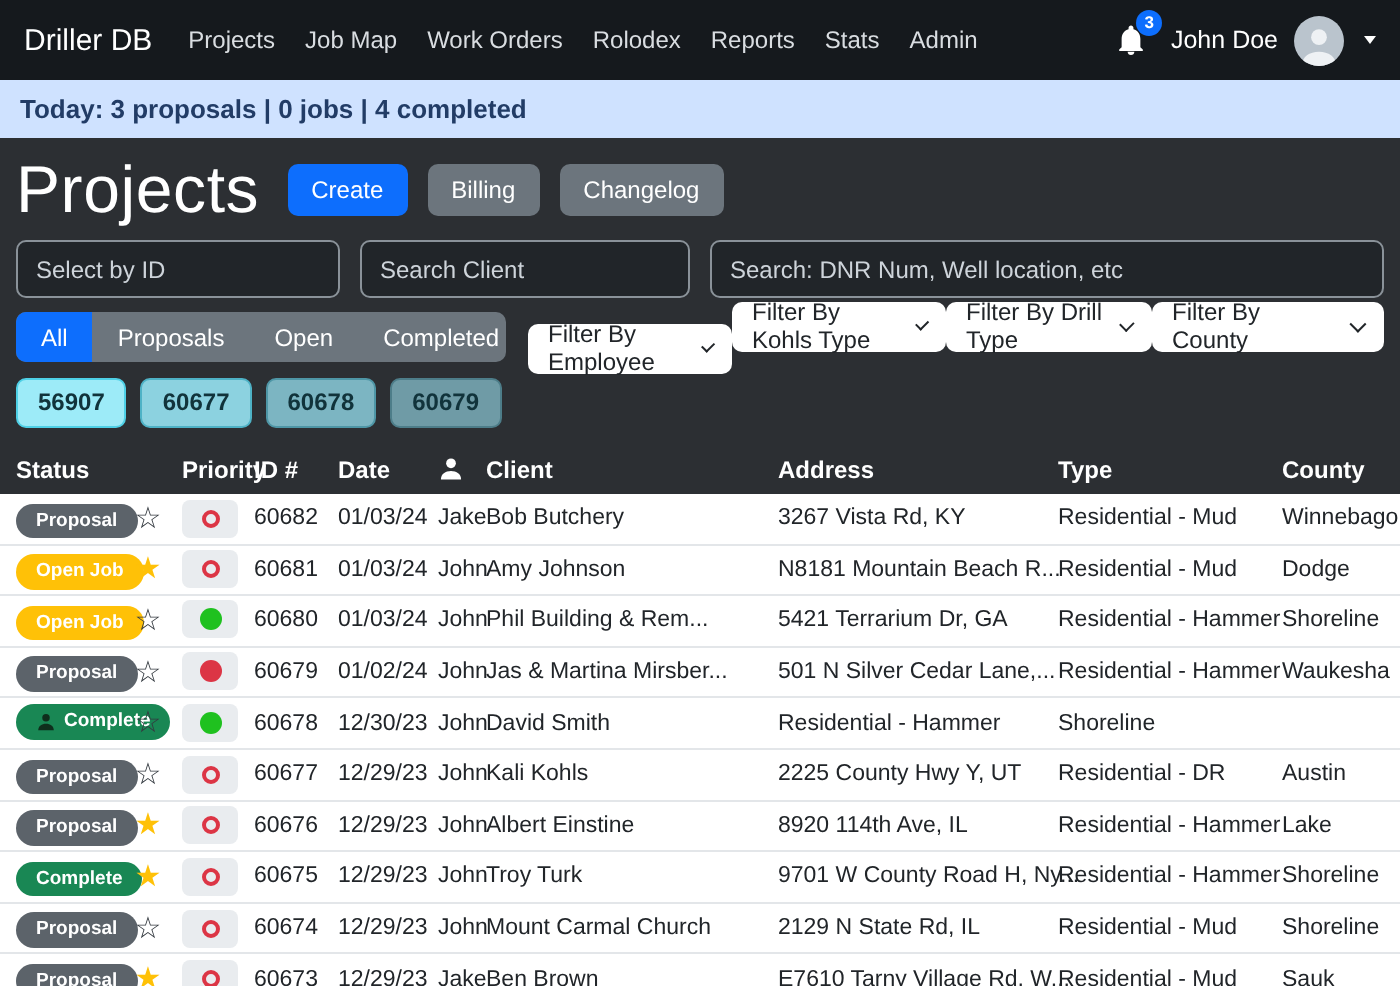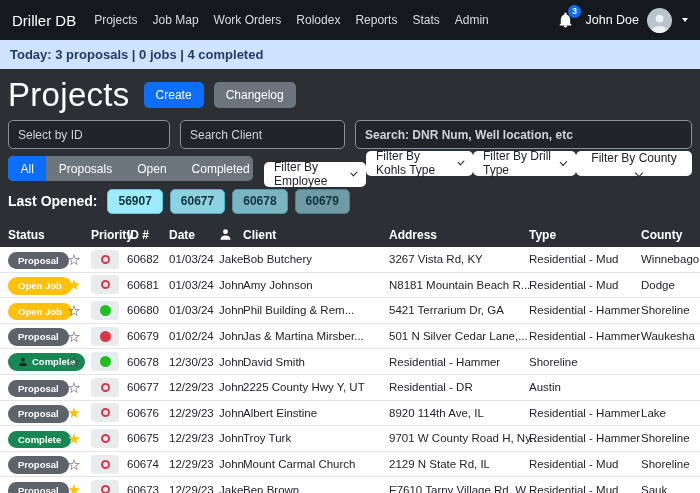--- a/index.html
+++ b/index.html
@@ -27,21 +27,21 @@
   .main { background: #2c2f33; padding: 4px 8px 0; }
   .title-row { display: flex; align-items: center; height: 40px; margin-top: 2px; }
   .page-title { color: #fff; font-size: 33px; font-weight: 500; margin: 0 14px 0 0; letter-spacing: .3px; }
   #page-actions { display: flex; gap: 10px; align-items: center; }
   .action-btn { border: none; color: #fff; font-size: 12px; padding: 6px 12px; border-radius: 5px;
                 cursor: pointer; font-family: inherit; }
   .inputs-row { display: flex; gap: 10px; margin-top: 5px; }
   .search-input { background: #212529; border: 1px solid #8a9299; border-radius: 5px; height: 29px;
                   color: #86efac; font-size: 12px; padding: 0 9px; font-family: inherit; }
   .search-input::placeholder { color: #ced4da; }
-  #in-id { width: 162px; } #in-client { width: 165px; } #in-general { flex: 1; font-weight: bold; }
+  #in-id { width: 162px; } #in-client { width: 165px; } #in-general { flex: 1; }
   .filters-row { display: flex; align-items: center; margin-top: 7px; height: 25px; }
   #tab-group { display: flex; background: #6c757d; border-radius: 5px; overflow: hidden; height: 25px; }
   .seg { color: #fff; font-size: 12px; display: flex; align-items: center; padding: 0 12.5px; cursor: pointer; white-space: nowrap; }
   #dropdowns { display: flex; flex: 1; justify-content: space-between; margin-left: 11px; }
   .dropdown { background: #fff; border-radius: 5px; height: 25px; display: flex; align-items: center;
               justify-content: space-between; padding: 0 10px; font-size: 12px; color: #212529;
               font-weight: 500; cursor: pointer; }
   .chev { width: 6px; height: 6px; border-right: 1.6px solid #212529; border-bottom: 1.6px solid #212529;
           transform: rotate(45deg); margin: -3px 0 0 9px; }
   .last-row { display: flex; align-items: center; gap: 7px; margin-top: 7px; height: 26px; }
@@ -98,20 +98,21 @@
   </div>
 </div>
 
 <div class="alert" style="background: rgb(207, 226, 255); color: rgb(34, 60, 102);">Today: 3 proposals | 0 jobs | 4 completed</div>
 
 <div class="main">
   <div class="title-row">
     <h1 class="page-title">Projects</h1>
     <div id="page-actions">
         <button class="action-btn" style="background: rgb(13, 110, 253); text-align: center;">Create</button>
+        <button class="action-btn" style="background: rgb(108, 117, 125);">Billing</button>
         <button class="action-btn" style="background: rgb(108, 117, 125);">Changelog</button>
       </div>
   </div>
 
   <div class="inputs-row">
     <input id="in-id" class="search-input" placeholder="Select by ID" style="">
     <input id="in-client" class="search-input" placeholder="Search Client" style="">
     <input id="in-general" class="search-input" placeholder="Search: DNR Num, Well location, etc" style="">
   </div>
 
@@ -128,29 +129,28 @@
           <span class="chev"></span>
         </div>
         <div class="dropdown" style="width: 107px;">
           <span>Filter By Kohls Type</span>
           <span class="chev"></span>
         </div>
         <div class="dropdown" style="width: 103px;">
           <span>Filter By Drill Type</span>
           <span class="chev"></span>
         </div>
-        <div class="dropdown" style="width: 116px; flex-direction: column;">
+        <div class="dropdown" style="width: 116px;">
           <span>Filter By County</span>
           <span class="chev"></span>
         </div>
       </div>
   </div>
 
   <div class="last-row">
-    <span class="last-label">Last Opened:</span>
     <span id="chips" style="display:flex;gap:7px">
         <button class="chip" style="background: rgb(157, 235, 248); border-color: rgb(78, 208, 230);">56907</button>
         <button class="chip" style="background: rgb(140, 210, 224); border-color: rgb(78, 178, 198);">60677</button>
         <button class="chip" style="background: rgb(124, 181, 194); border-color: rgb(78, 150, 166);">60678</button>
         <button class="chip" style="background: rgb(111, 155, 166); border-color: rgb(77, 125, 137);">60679</button>
       </span>
   </div>
 
   <div class="thead grid">
     <div class="th">Status</div>
@@ -273,20 +273,21 @@
         </span></div>
       <div class="cell center">
         <span class="star" style="color: rgb(52, 58, 64);">☆</span>
       </div>
       <div class="cell pl"><span class="pri-btn">
           <span class="ring" style="border-color: rgb(220, 53, 69);"></span>
         </span></div>
       <div class="cell pl txt">60677</div>
       <div class="cell pl txt">12/29/23</div>
       <div class="cell pl txt">John</div>
+      <div class="cell pl txt">Kali Kohls</div>
       <div class="cell pl txt">2225 County Hwy Y, UT</div>
       <div class="cell pl txt">Residential - DR</div>
       <div class="cell pl txt">Austin</div>
     </div>
     <div class="trow grid">
       <div class="cell"><span class="badge" style="background: rgb(92, 99, 106);">
           <span>Proposal</span>
         </span></div>
       <div class="cell center">
         <span class="star" style="color: rgb(255, 193, 7);">★</span>

